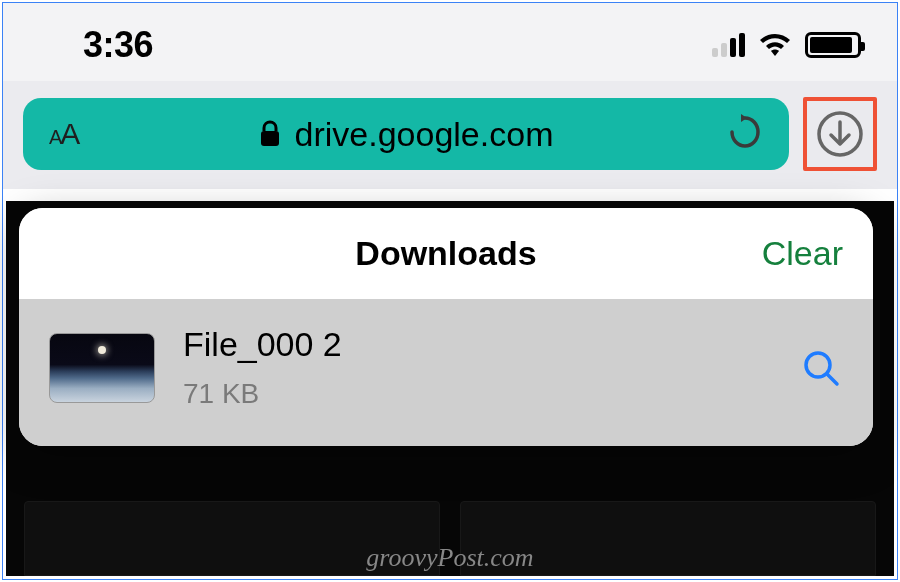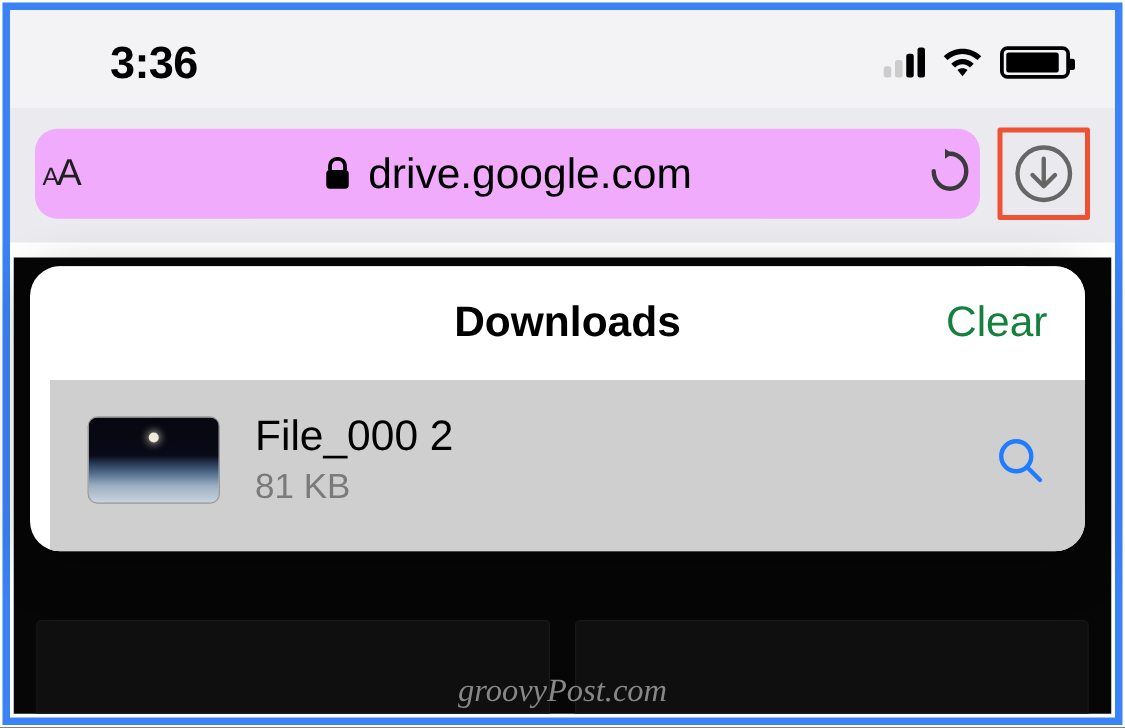--- a/index.html
+++ b/index.html
@@ -7,21 +7,21 @@
       width: 900px;
       height: 582px;
       font-family: -apple-system, BlinkMacSystemFont, "Helvetica Neue", sans-serif;
       background: #fff;
       overflow: hidden;
       position: relative;
     }
     .frame {
       position: absolute;
       top: 2px; left: 2px; right: 2px; bottom: 2px;
-      border: 6px solid #3b82f6;
+      border: 1px solid #3b82f6;
     }
     .status-bar {
       display: flex;
       justify-content: space-between;
       align-items: center;
       padding: 14px 36px 8px 36px;
       height: 78px;
       background: #f3f3f5;
     }
     .time {
@@ -80,25 +80,25 @@
     .toolbar-row {
       display: flex;
       align-items: center;
       padding: 16px 20px 18px 20px;
       gap: 14px;
       background: #ebebef;
     }
     .url-bar {
       flex: 1;
       height: 72px;
-      background: #f0abfc;
+      background: #14b8a6;
       border-radius: 18px;
       display: flex;
       align-items: center;
-      padding: 0 6px;
+      padding: 0 26px;
       position: relative;
     }
     .aa {
       font-size: 30px;
       color: #1f1f1f;
       font-weight: 500;
       letter-spacing: -2px;
     }
     .aa .small { font-size: 20px; }
     .url-center {
@@ -153,21 +153,20 @@
     }
     .popover {
       position: absolute;
       top: 205px;
       left: 16px;
       right: 24px;
       background: #fff;
       border-radius: 24px;
       box-shadow: 0 10px 40px rgba(0,0,0,0.35);
       overflow: hidden;
-      padding-left: 16px;
     }
     .popover-arrow {
       position: absolute;
       top: -15px;
       right: 44px;
       width: 0; height: 0;
       border-left: 20px solid transparent;
       border-right: 20px solid transparent;
       border-bottom: 18px solid #fff;
     }
@@ -217,21 +216,21 @@
       top: 12px; left: 48px;
       width: 8px; height: 8px;
       background: #f0eada;
       border-radius: 50%;
       box-shadow: 0 0 6px 2px rgba(240,234,218,0.5);
     }
     .download-meta {
       flex: 1;
       display: flex;
       flex-direction: column;
-      gap: 4px;
+      gap: 14px;
     }
     .file-name {
       font-size: 34px;
       color: #000;
       font-weight: 400;
     }
     .file-size {
       font-size: 28px;
       color: #7a7a7a;
     }
@@ -316,21 +315,21 @@
     <div class="popover-arrow"></div>
     <div class="popover-header">
       <div class="popover-title">Downloads</div>
       <div class="clear-btn">Clear</div>
     </div>
     <div class="download-list">
       <div class="download-item">
         <div class="thumb"></div>
         <div class="download-meta">
           <div class="file-name">File_000 2</div>
-          <div class="file-size">81 KB</div>
+          <div class="file-size">71 KB</div>
         </div>
         <div class="reveal-btn">
           <svg width="40" height="40" viewBox="0 0 40 40">
             <circle cx="17" cy="17" r="12" stroke="#1f7cff" stroke-width="3.5" fill="none"></circle>
             <path d="M26 26 L36 36" stroke="#1f7cff" stroke-width="3.5" stroke-linecap="round"></path>
           </svg>
         </div>
       </div>
     </div>
   </div>

